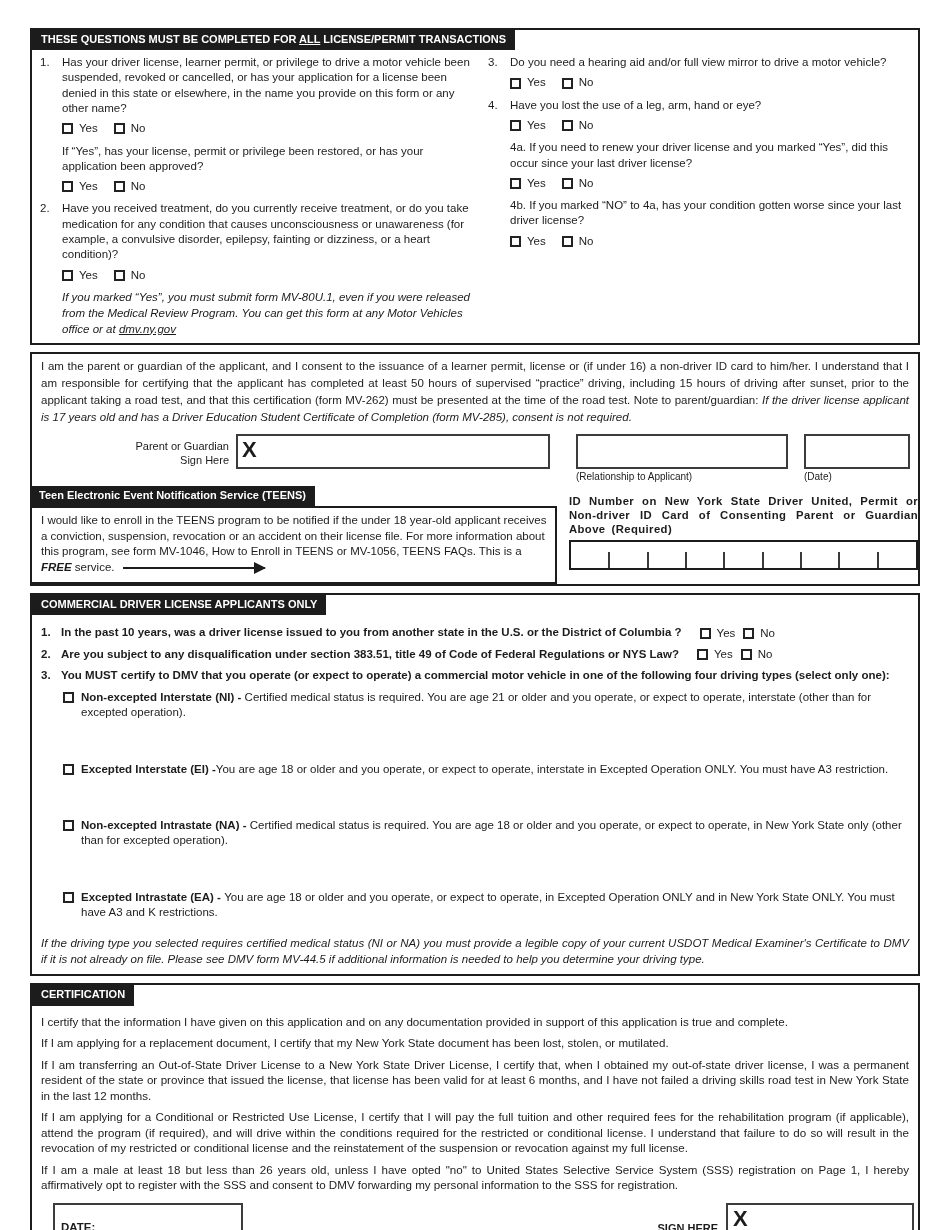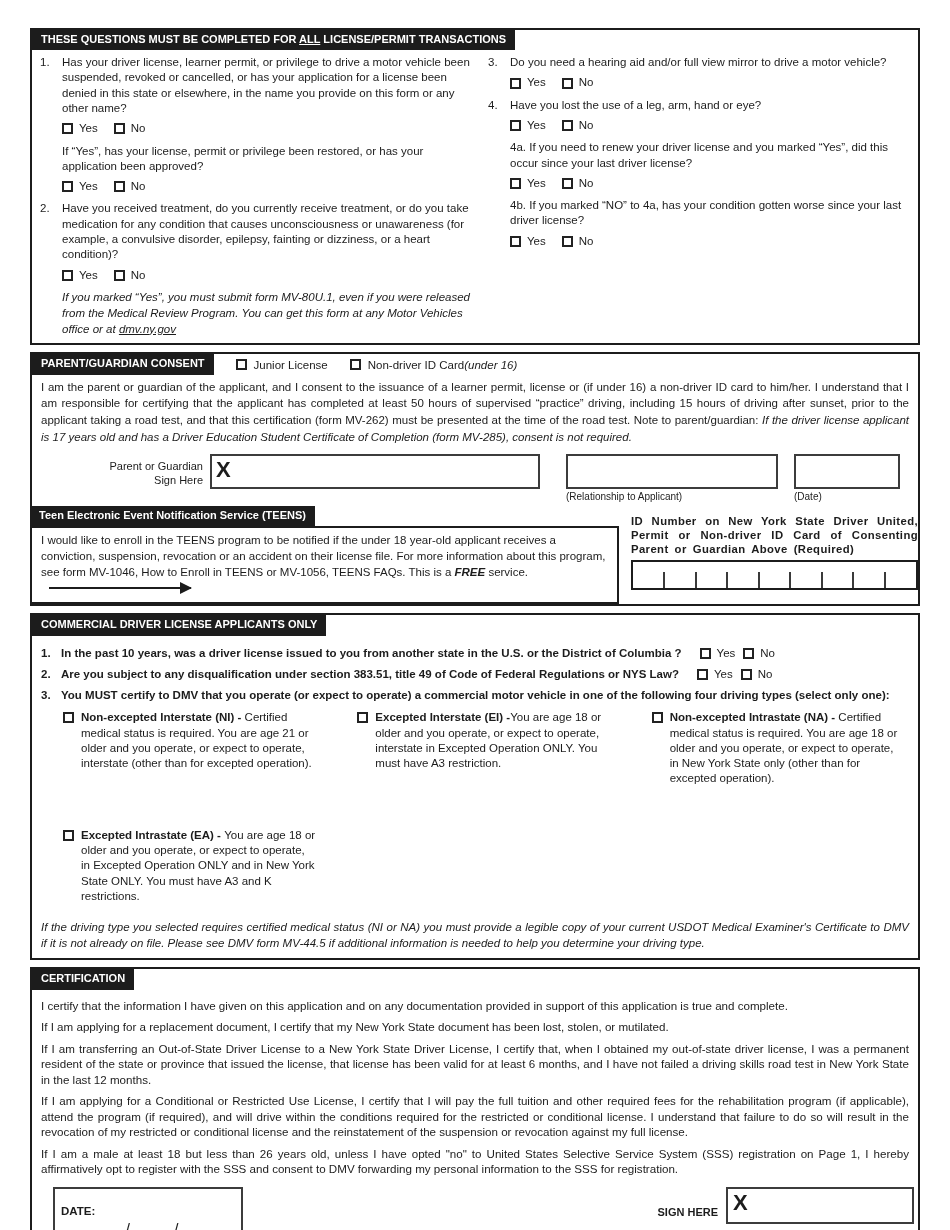--- a/index.html
+++ b/index.html
@@ -25,43 +25,43 @@
   .qnum { width: 22px; flex:none; }
   .qbody { flex:1; }
   .followup { margin-top:2px; }
   .note { font-style: italic; margin-top:3px; line-height:1.38; }
   
   .consent-head { display:flex; align-items:center; }
   .consent-head .opt { display:flex; align-items:center; margin-left:22px; font-size:11.5px; }
   .consent-head .opt .cb { margin-right:7px; }
   .consent-p { padding: 4px 9px 2px 9px; text-align: justify; line-height:1.46; }
   .sign-row { display:flex; align-items:flex-start; padding: 6px 8px 4px 0; }
-  .sign-lab { width: 178px; flex:none; text-align:right; font-size:11px; line-height:1.3; padding: 5px 7px 0 0; }
+  .sign-lab { width: 204px; flex:none; text-align:right; font-size:11px; line-height:1.3; padding: 5px 7px 0 0; }
   .sig-box { width: 330px; height: 35px; border: 2px solid #3c3c3c; font-weight:bold; font-size:22px; line-height:1.1; padding:2px 0 0 4px; }
   .rel-wrap { margin-left: 26px; width: 212px; flex:none; }
   .rel-box { height: 35px; border: 2px solid #3c3c3c; }
   .cap { font-size:10px; text-align:left; margin-top:2px; }
   .date-wrap { margin-left: 16px; width: 106px; flex:none; }
   .tr-row { display:flex; align-items:flex-start; padding-bottom: 0; }
-  .teens-wrap { width: 589px; flex:none; margin-left:-2px; }
+  .teens-wrap { width: 527px; flex:none; margin-left:-2px; }
   .teens-box { border:2px solid #1c1c1c; padding: 5px 7px 6px 9px; line-height:1.38; }
   .arrow { display:inline-block; position:relative; width:142px; height:2px; background:#1c1c1c; vertical-align:middle; margin-left:8px; }
   .arrow:after { content:""; position:absolute; right:-1px; top:-5px; border-left:12px solid #1c1c1c; border-top:6px solid transparent; border-bottom:6px solid transparent; }
   .id-wrap { flex:1; padding: 8px 0 0 12px; }
   .id-label { font-weight:bold; font-size:11.3px; line-height:1.25; text-align:justify; letter-spacing:0.4px; word-spacing:2.5px; }
   .id-box { display:flex; border:2px solid #1c1c1c; height:30px; margin-top:4px; background:#fff; }
   .id-cell { flex:1; position:relative; }
   .id-cell + .id-cell:before { content:""; position:absolute; left:-1px; bottom:0; width:2px; height:62%; background:#3a3a3a; }
   
   .cdl-body { padding: 4px 9px 4px 9px; }
   .cdl-q { display:flex; line-height:1.3; margin-top:6px; }
   .cdl-q .qnum { width:20px; font-weight:bold; }
   .ifyes { display:flex; align-items:flex-end; font-style:italic; margin:6px 0 2px 20px; }
   .fill-line { flex:1; border-bottom:1.6px solid #222; margin-left:10px; margin-bottom:2px; height:12px; }
-  .opts { display:grid; grid-template-columns: 1fr 1fr 1fr; column-gap: 24px; row-gap: 9px; padding: 7px 4px 4px 22px; gap: 41px; }
+  .opts { display:grid; grid-template-columns: 1fr; column-gap: 24px; row-gap: 9px; padding: 7px 4px 4px 22px; gap: 41px; }
   .opt-item { display:flex; line-height:1.33; }
   .opt-item .cb { margin:2px 7px 0 0; }
   .cdl-note { font-style:italic; text-align:justify; line-height:1.4; padding: 7px 9px 7px 9px; }
   
   .cert-body { padding: 2px 9px 0 9px; }
   .cert-body p { margin: 6px 0; text-align: justify; line-height:1.34; font-size:11.6px; }
   .cert-grid { display:grid; grid-template-columns: 150px 540px auto; padding: 4px 4px 10px 4px; }
   .cert-lab { font-weight:bold; font-size:11px; text-align:right; padding-right:8px; align-self:end; padding-bottom:6px; white-space:nowrap; }
   .csig-box { border:2px solid #3c3c3c; height:37px; font-weight:bold; font-size:22px; padding:1px 0 0 5px; }
   .cprint-box { border:2px solid #3c3c3c; height:42px; margin-top:7px; }
@@ -148,32 +148,20 @@
               <span class="cb"></span>
                 <span class="lbl">No</span>
             </div>
           </div>
         </div>
       </div>
     </div>
   </div>
 
   <div class="sec">
-    <div class="consent-head">
-      <div class="bar">PARENT/GUARDIAN CONSENT</div>
-      <div class="opt">
-        <span class="cb"></span>
-        <span>Junior License</span>
-      </div>
-      <div class="opt">
-        <span class="cb"></span>
-        <span>Non-driver ID Card </span>
-        <span class="i">(under 16)</span>
-      </div>
-    </div>
     <div class="consent-p"><span>I am the parent or guardian of the applicant, and I consent to the issuance of a learner permit, license or (if under 16) a non-driver ID card to him/her. I understand that I am responsible for certifying that the applicant has completed at least 50 hours of supervised “practice” driving, including 15 hours of driving after sunset, prior to the applicant taking a road test, and that this certification (form MV-262) must be presented at the time of the road test. Note to parent/guardian: </span><span class="i">If the driver license applicant is 17 years old and has a Driver Education Student Certificate of Completion (form MV-285), consent is not required.</span></div>
     <div class="sign-row">
       <div class="sign-lab"><span>Parent or Guardian</span><br><span>Sign Here</span></div>
       <div class="sig-box"><span>X</span></div>
       <div class="rel-wrap">
         <div class="rel-box"></div>
         <div class="cap">(Relationship to Applicant)</div>
       </div>
       <div class="date-wrap">
         <div class="rel-box"></div>

